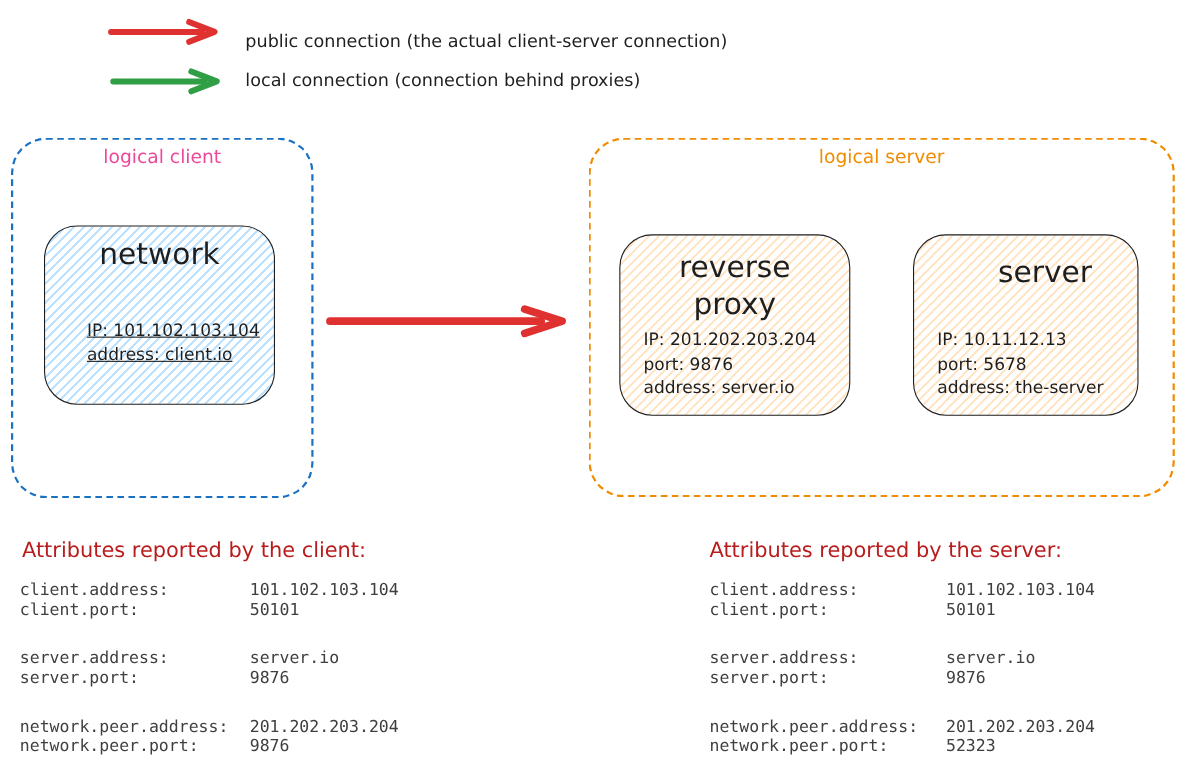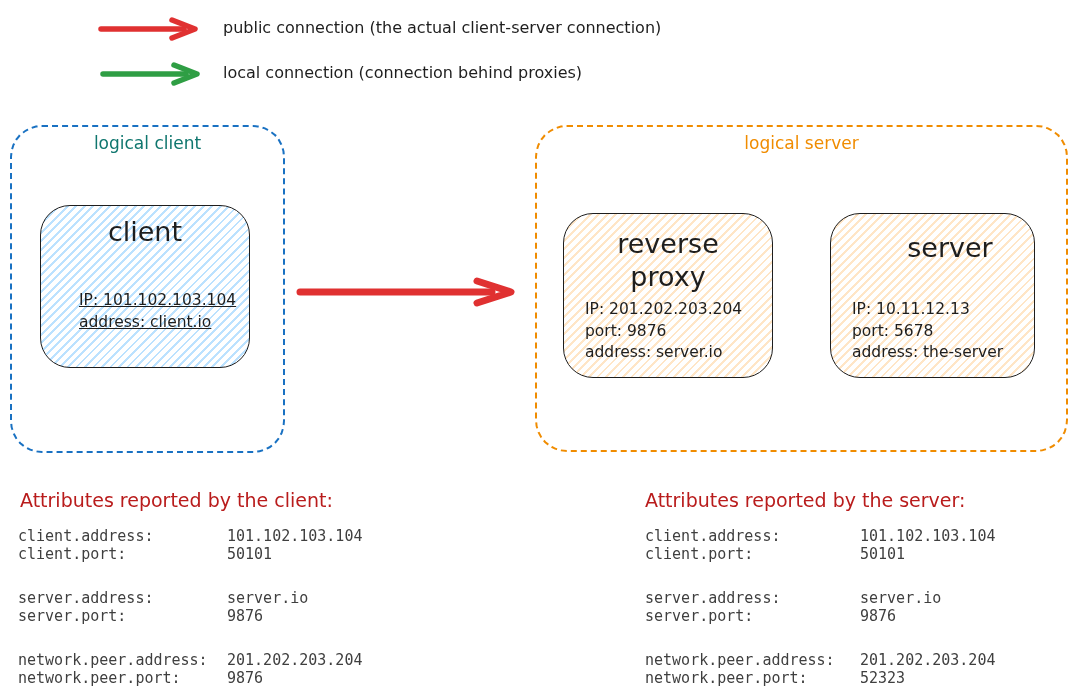--- a/index.html
+++ b/index.html
@@ -36,21 +36,21 @@
     left: 535px; top: 125px; width: 533px; height: 327px;
     border: 2.6px dashed #f08c00;
   }
   .group-label {
     position: absolute;
     top: 6px; left: 0; right: 0;
     text-align: center;
     font-size: 17px;
     line-height: 20px;
   }
-  .group--client .group-label { color: #0f766e; }
+  .group--client .group-label { color: #ec4899; }
   .group--server .group-label { color: #f08c00; }
   
   .node {
     position: absolute;
     box-sizing: border-box;
     border: 1.6px solid #1e1e1e;
     border-radius: 30px;
   }
   .node--blue {
     background: repeating-linear-gradient(135deg,
@@ -112,34 +112,34 @@
 </style>
 </head>
 <body>
 
 <div class="stage">
 
   <svg class="legend-arrow" style="left:98px; top:16px;" width="104" height="26" viewBox="0 0 104 26">
     <line x1="3" y1="13" x2="86" y2="13" stroke-width="5.5" stroke-linecap="round" stroke="#e03131"></line>
     <polyline points="74,4 97,13 74,22" fill="none" stroke-width="5.5" stroke-linecap="round" stroke-linejoin="round" stroke="#e03131"></polyline>
   </svg>
-  <span class="legend-label" style="top:18px;text-align:right;">public connection (the actual client-server connection)</span>
+  <span class="legend-label" style="top:28px;text-align:right;">public connection (the actual client-server connection)</span>
 
   <svg class="legend-arrow" style="left:100px; top:61px;" width="104" height="26" viewBox="0 0 104 26">
     <line x1="3" y1="13" x2="86" y2="13" stroke-width="5.5" stroke-linecap="round" stroke="#2f9e44"></line>
     <polyline points="74,4 97,13 74,22" fill="none" stroke-width="5.5" stroke-linecap="round" stroke-linejoin="round" stroke="#2f9e44"></polyline>
   </svg>
   <span class="legend-label" style="top:63px;">local connection (connection behind proxies)</span>
 
   <div class="group group--client">
     <div class="group-label">logical client</div>
   </div>
 
   <div class="node node--blue node--client">
-    <div class="node-title">client</div>
+    <div class="node-title">network</div>
     <div class="node-lines">
       <div>IP: 101.102.103.104</div>
       <div>address: client.io</div>
     </div>
   </div>
 
   <svg class="main-arrow" width="226" height="32" viewBox="0 0 226 32">
     <line x1="4" y1="16" x2="196" y2="16" stroke-width="7" stroke-linecap="round" stroke="#e03131"></line>
     <polyline points="181,5 215,16 181,27" fill="none" stroke-width="7" stroke-linecap="round" stroke-linejoin="round" stroke="#e03131"></polyline>
   </svg>

